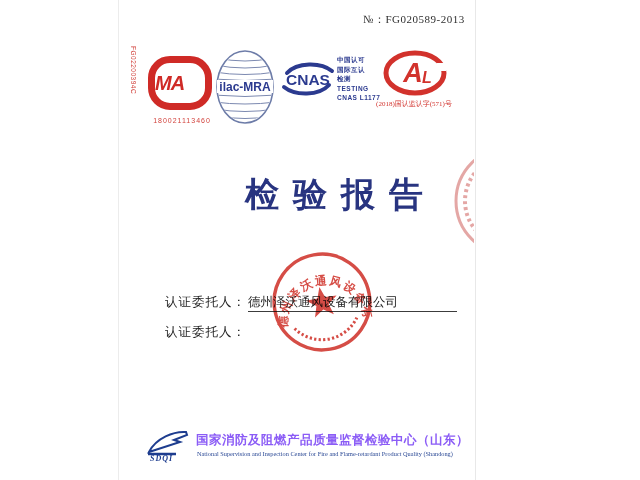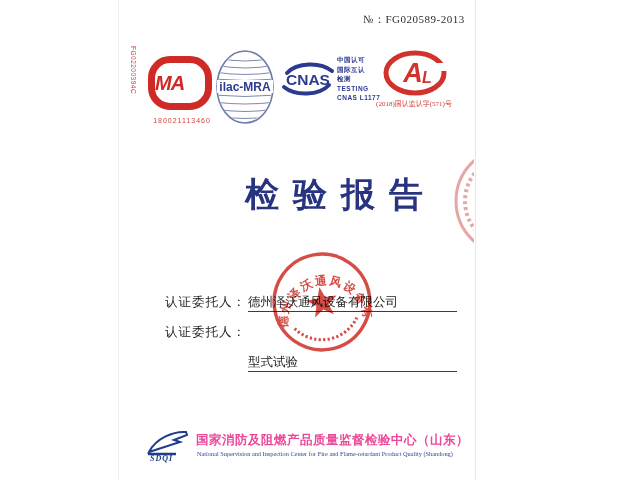--- a/index.html
+++ b/index.html
@@ -45,21 +45,21 @@
   #field-row-1 .field-value{font-family:"Liberation Mono",monospace;font-size:11px;letter-spacing:-0.3px;}
   
   #company-stamp{position:absolute;left:266px;top:246px;width:112px;height:112px;
     mix-blend-mode:multiply;opacity:.88;transform:rotate(-10deg);}
   
   #footer{position:absolute;left:146px;top:427px;width:340px;}
   #footer-logo{position:absolute;left:0;top:3px;}
   #footer-logo-text{position:absolute;left:4px;top:27px;font-family:Liberation Serif, serif;
     font-style:italic;font-weight:900;font-size:8px;color:#1e3d8f;letter-spacing:1px;}
   #footer-org-zh{position:absolute;left:50px;top:5px;font-size:12.5px;font-weight:bold;
-    color:#ec4899;letter-spacing:.5px;white-space:nowrap;}
+    color:#8b5cf6;letter-spacing:.5px;white-space:nowrap;}
   #footer-org-en{position:absolute;left:51px;top:23px;font-size:6.3px;color:#2c4a96;white-space:nowrap;}
 </style>
 </head>
 <body>
 
 <div class="page-edge" style="left:118px;"></div>
 <div class="page-edge" style="left:475px;background:#e8e8e8;"></div>
 
 <div id="report-no">
   <span>№：</span><span>FG020589-2013</span>
@@ -127,21 +127,20 @@
 </svg>
 
 <div class="field-row" id="field-row-0">
   <span class="field-label">认证委托人：</span>
   <span class="field-value">德州泽沃通风设备有限公司</span>
 </div>
 <div class="field-row" id="field-row-1">
   <span class="field-label">认证委托人：</span>
 </div>
 <div class="field-row" id="field-row-2">
-  <span class="field-value">型式试验</span>
 </div>
 
 <svg id="company-stamp" viewBox="0 0 110 110">
   <defs>
     <path id="sealArc" d="M 17 76 A 38 38 0 1 1 93 76" fill="none"></path>
   </defs>
   <circle cx="55" cy="55" r="47" fill="none" stroke="#d0342c" stroke-width="3.4"></circle>
   <polygon points="55,40 58.8,50.8 70.2,51.1 61.1,58 64.4,68.9 55,62.4 45.6,68.9 48.9,58 39.8,51.1 51.2,50.8" fill="#d0342c"></polygon>
   <text font-size="11.5" font-weight="bold" fill="#d0342c" letter-spacing="2">
     <textPath href="#sealArc" startOffset="2">德州泽沃通风设备有限公司</textPath>

